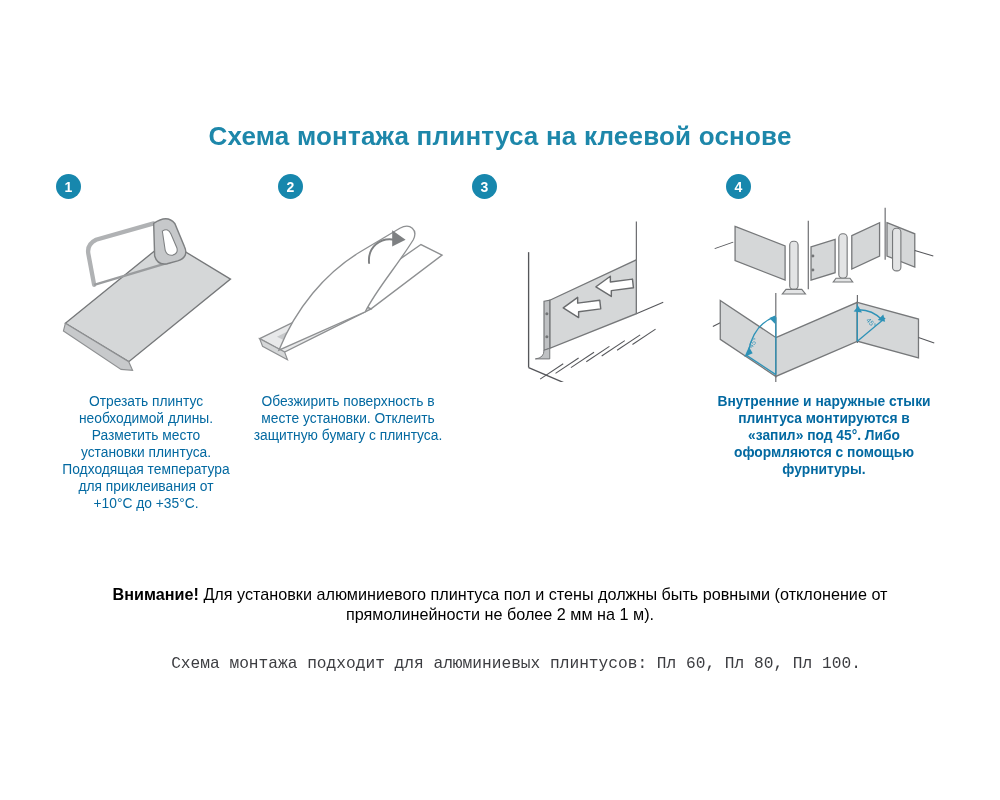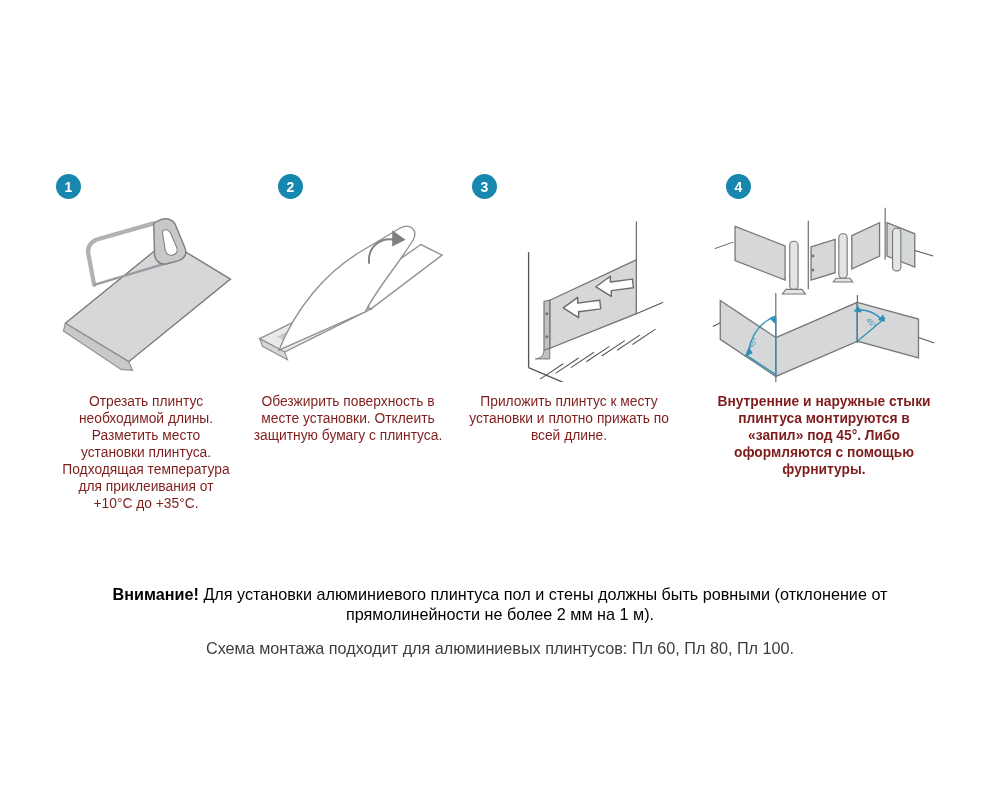--- a/index.html
+++ b/index.html
@@ -12,43 +12,44 @@
   .step-2{left:250px;width:196px;}
   .step-3{left:458px;width:222px;}
   .step-4{left:700px;width:248px;}
   .badge{width:25px;height:25px;border-radius:50%;background:#1787ad;color:#fff;
          font-size:14px;font-weight:bold;display:flex;align-items:center;justify-content:center;}
   .step-1 .badge{margin-left:8px;}
   .step-2 .badge{margin-left:28px;}
   .step-3 .badge{margin-left:14px;}
   .step-4 .badge{margin-left:26px;}
   .illus{height:182px;margin-top:4px;display:flex;align-items:center;justify-content:center;}
-  .caption{margin-top:8px;text-align:center;font-size:13.8px;line-height:17px;color:#7f1d1d;}
+  .caption{margin-top:8px;text-align:center;font-size:13.8px;line-height:17px;color:#0369a1;}
   .step-1 .caption{padding:0 14px;}
   .step-2 .caption{padding:0 3px;}
   .step-3 .caption{padding:0 6px;}
   .step-4 .caption{padding:0 14px;font-weight:bold;}
   .warning{position:absolute;top:584px;left:70px;width:860px;margin:0;text-align:center;
            font-size:16.2px;line-height:20px;color:#000000;}
-  .note{position:absolute;top:638px;left:70px;width:860px;margin:0;text-align:center;
-        font-size:16.2px;line-height:20px;color:#3c3d41;}
+  .note{position:absolute;top:638px;left:70px;width:860px;margin:16px;text-align:center;
+        font-size:16.2px;line-height:20px;color:#3c3d41;font-family:Liberation Mono, monospace;}
   svg .panel{fill:#d5d7d8;stroke:#76787a;stroke-width:1.4;}
   svg .lightpart{fill:#e3e4e5;stroke:#76787a;stroke-width:1.2;}
   svg .whitepart{fill:#ffffff;stroke:#8e9092;stroke-width:1.4;}
   svg .line{stroke:#55565a;stroke-width:1.4;fill:none;}
   svg .thin{stroke:#55565a;stroke-width:1.1;fill:none;}
   svg .blue{stroke:#2e92b7;fill:none;stroke-width:1.4;}
   svg .bluefill{fill:#2e92b7;stroke:none;}
   svg .anglelabel{fill:#2e92b7;font-size:7.5px;font-family:"Liberation Sans",sans-serif;}
 </style>
 </head>
 <body>
 
 <div class="page">
 
+  <h1 class="title">Схема монтажа плинтуса на клеевой основе</h1>
 
   <div class="step step-1">
     <div class="badge">1</div>
     <div class="illus">
       <svg width="192" height="176" viewBox="0 0 200 183">
 
         <polygon class="panel" points="16,122 122,36 188,76 82,162"></polygon>
         <polygon points="16,122 82,162 86,171 74,170 14,130" fill="#c7c9cb" stroke="#8e9092" stroke-width="1.2"></polygon>
 
         <path d="M46,82 L40,50 Q38,40 48,35 L108,18" fill="none" stroke="#b0b2b4" stroke-width="4.5" stroke-linecap="round"></path>
@@ -106,21 +107,20 @@
         <polygon class="panel" points="80,98 170,56 170,112 80,148"></polygon>
         <polygon points="74,99 80,98 80,148 74,150" fill="#bfc1c3" stroke="#737577" stroke-width="1.2"></polygon>
         <path d="M74,150 Q74,158 65,159 L80,159 L80,148 Z" fill="#bfc1c3" stroke="#737577" stroke-width="1"></path>
         <circle cx="77" cy="112" r="1.6" fill="#737577"></circle>
         <circle cx="77" cy="136" r="1.6" fill="#737577"></circle>
 
         <polygon points="128,84 143,73 143,79 166,76 167,85 144,88 144,94" fill="#ffffff" stroke="#6a6c6e" stroke-width="1.5" stroke-linejoin="round"></polygon>
         <polygon points="94,106 109,95 109,101 132,98 133,107 110,110 110,116" fill="#ffffff" stroke="#6a6c6e" stroke-width="1.5" stroke-linejoin="round"></polygon>
       </svg>
     </div>
-    <div class="caption">Приложить плинтус к месту установки и плотно прижать по всей длине.</div>
   </div>
 
   <div class="step step-4">
     <div class="badge">4</div>
     <div class="illus">
       <svg width="240" height="176" viewBox="0 0 240 190">
 
         <line class="thin" x1="2" y1="46" x2="22" y2="39"></line>
         <polygon class="panel" points="24,22 78,43 78,80 24,59"></polygon>
         <rect class="lightpart" x="83" y="38" width="9" height="52" rx="4"></rect>

